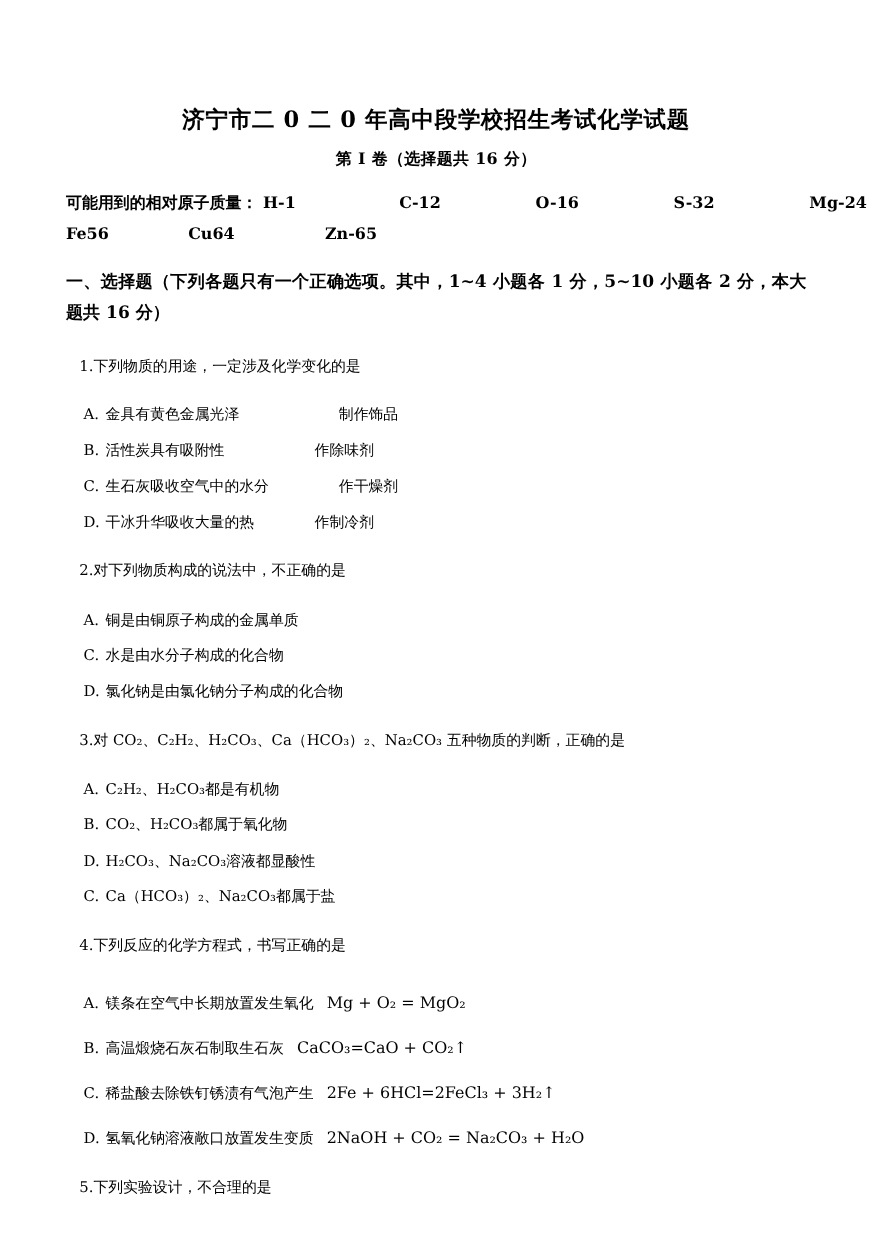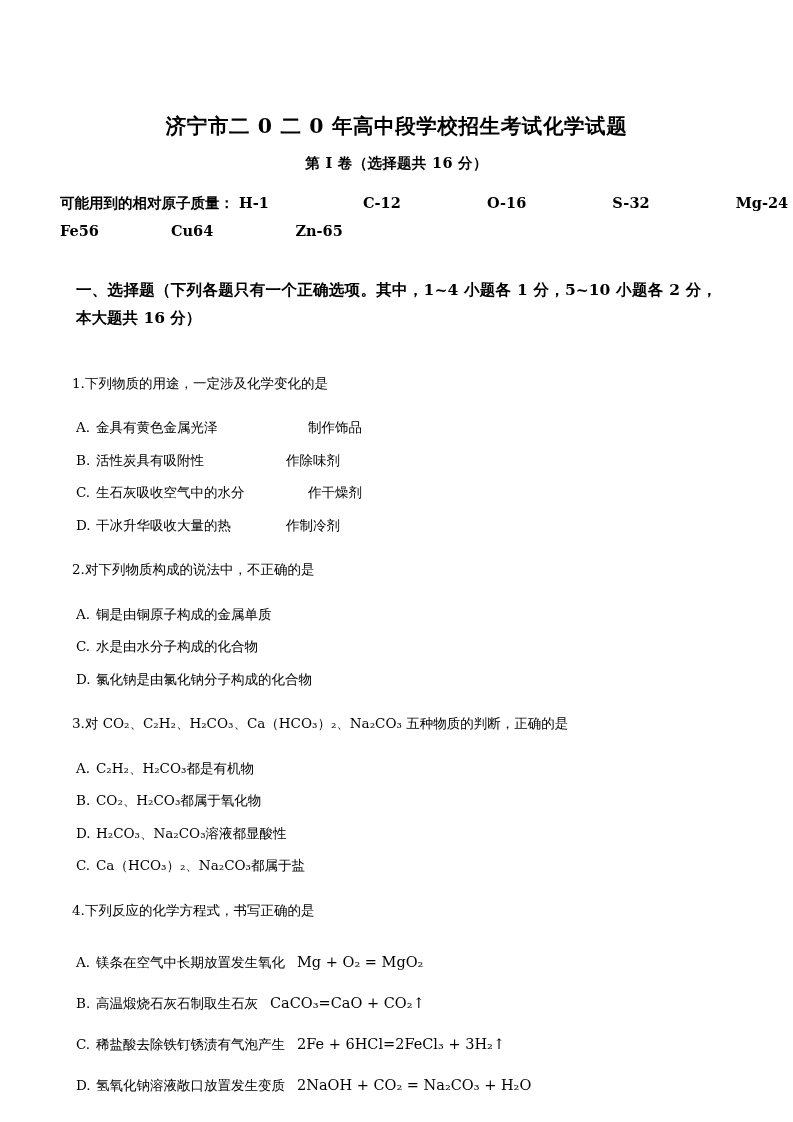--- a/index.html
+++ b/index.html
@@ -16,21 +16,21 @@
     color: #000000;
     overflow: hidden;
   }
 
   .page {
     position: absolute;
     left: 0; top: 0;
     width: 793px;
     height: 1122px;
     box-sizing: border-box;
-    padding: 18px 60px;
+    padding: 0 60px;
   }
 
   
   .doc-title {
     margin: 0;
     padding-top: 95px;
     text-align: center;
     font-size: 20.5px;
     font-weight: bold;
     letter-spacing: 0.6px;
@@ -66,21 +66,21 @@
   
   .gap-a { display: inline-block; width: 84px; }
   .gap-b { display: inline-block; width: 62px; }
   .gap-c { display: inline-block; width: 76px; }
   .gap-d { display: inline-block; width: 76px; }
   .gap-e { display: inline-block; width: 76px; }
   .gap-f { display: inline-block; width: 72px; }
 
   
   .section-heading {
-    margin: 16px;
+    margin: 0;
     padding-top: 14px;
     font-size: 15.5px;
     font-weight: bold;
     line-height: 1.85;
     text-align: justify;
     text-justify: inter-ideograph;
   }
 
   
   .question {

